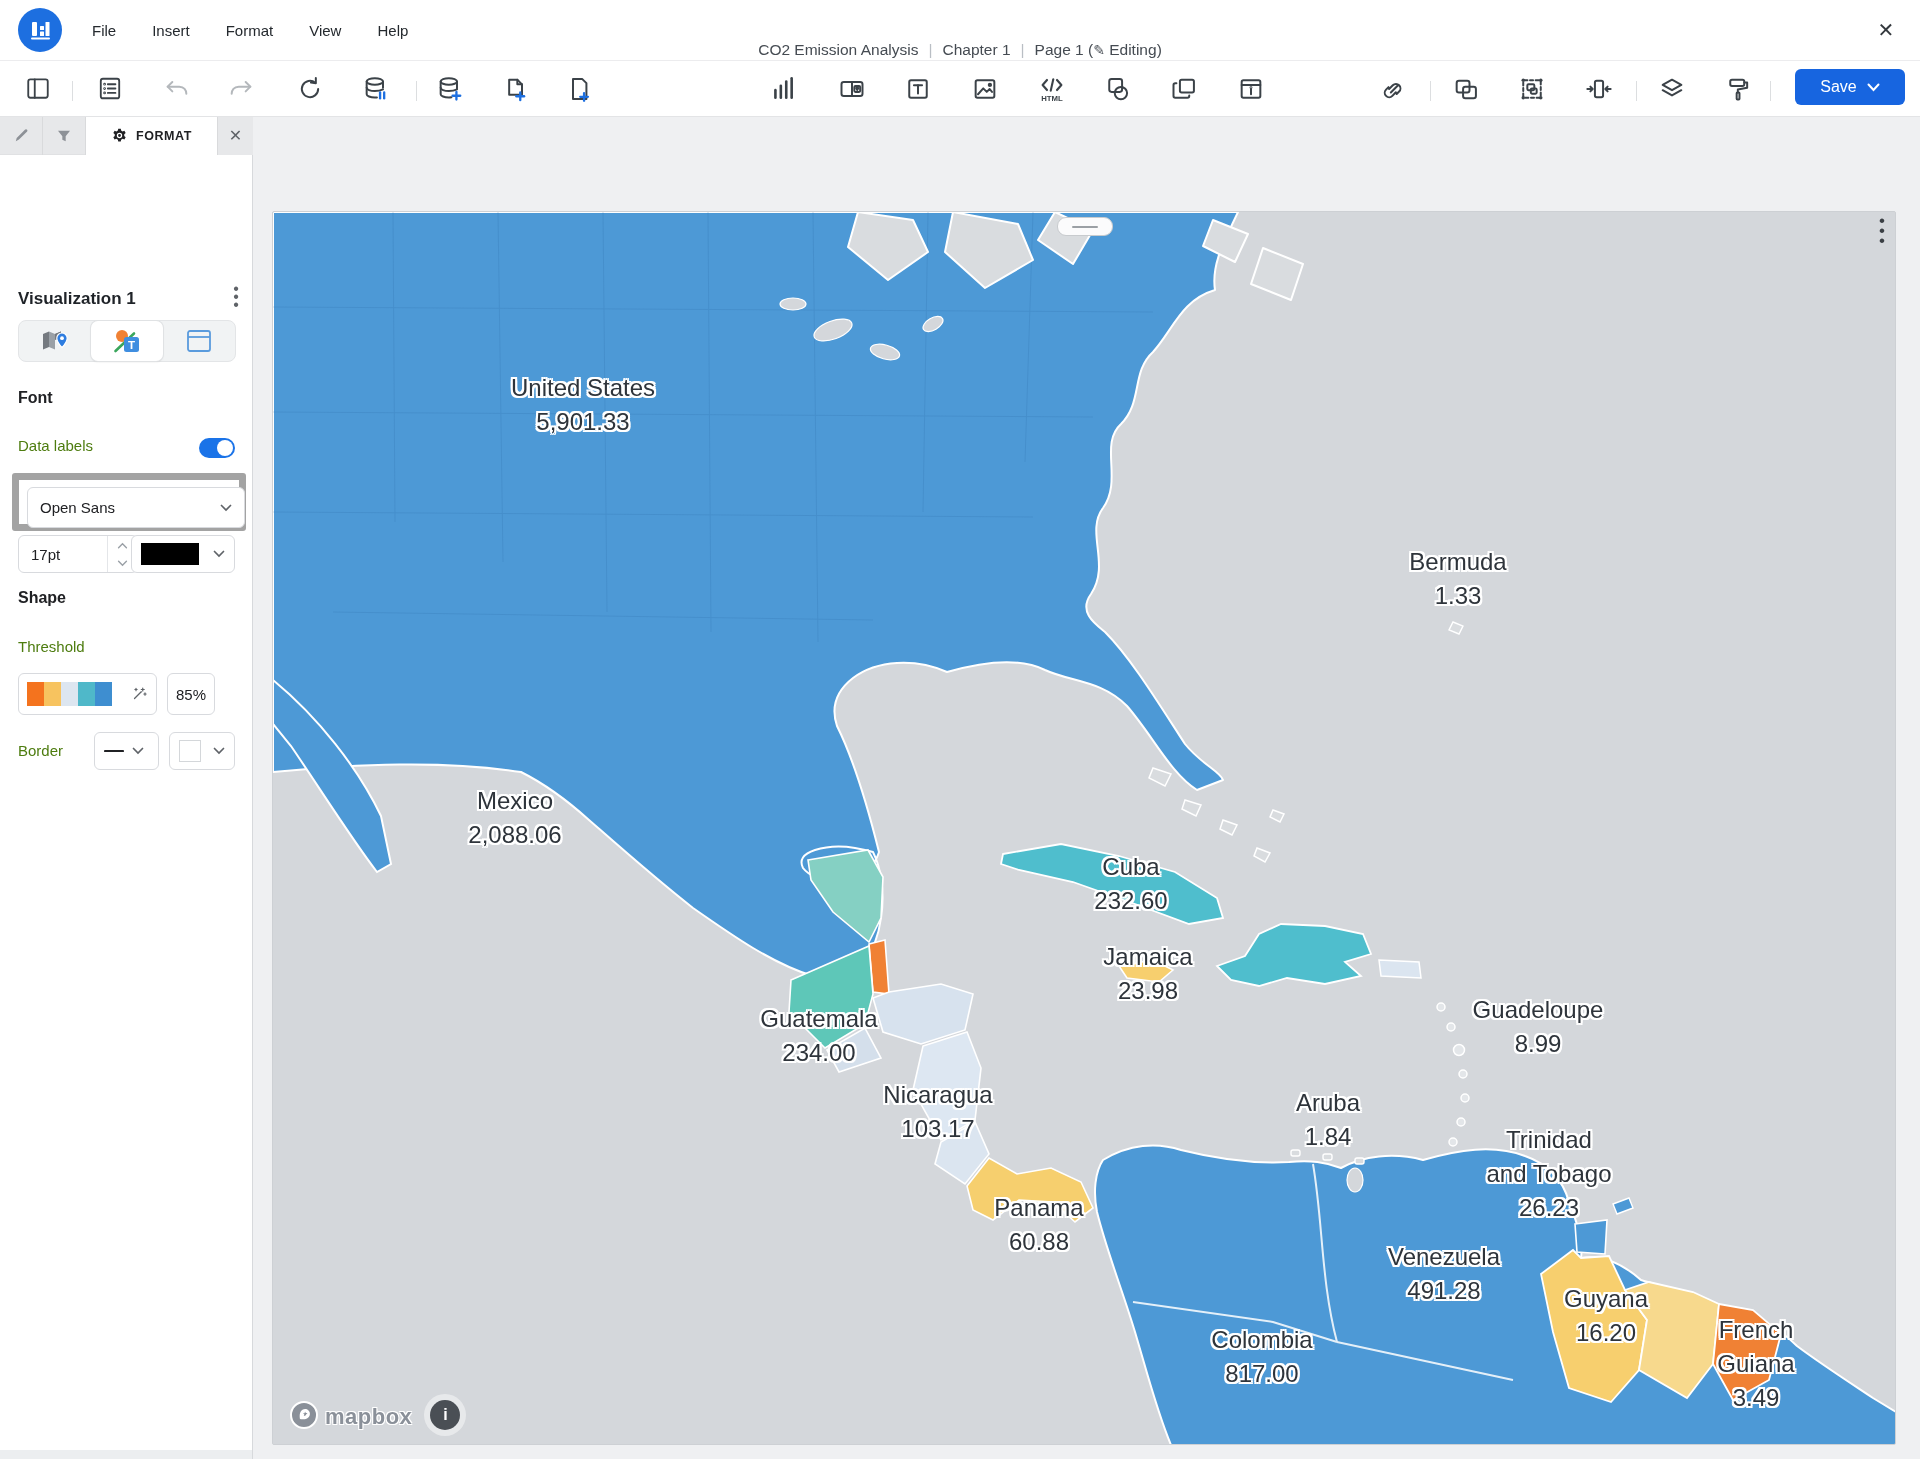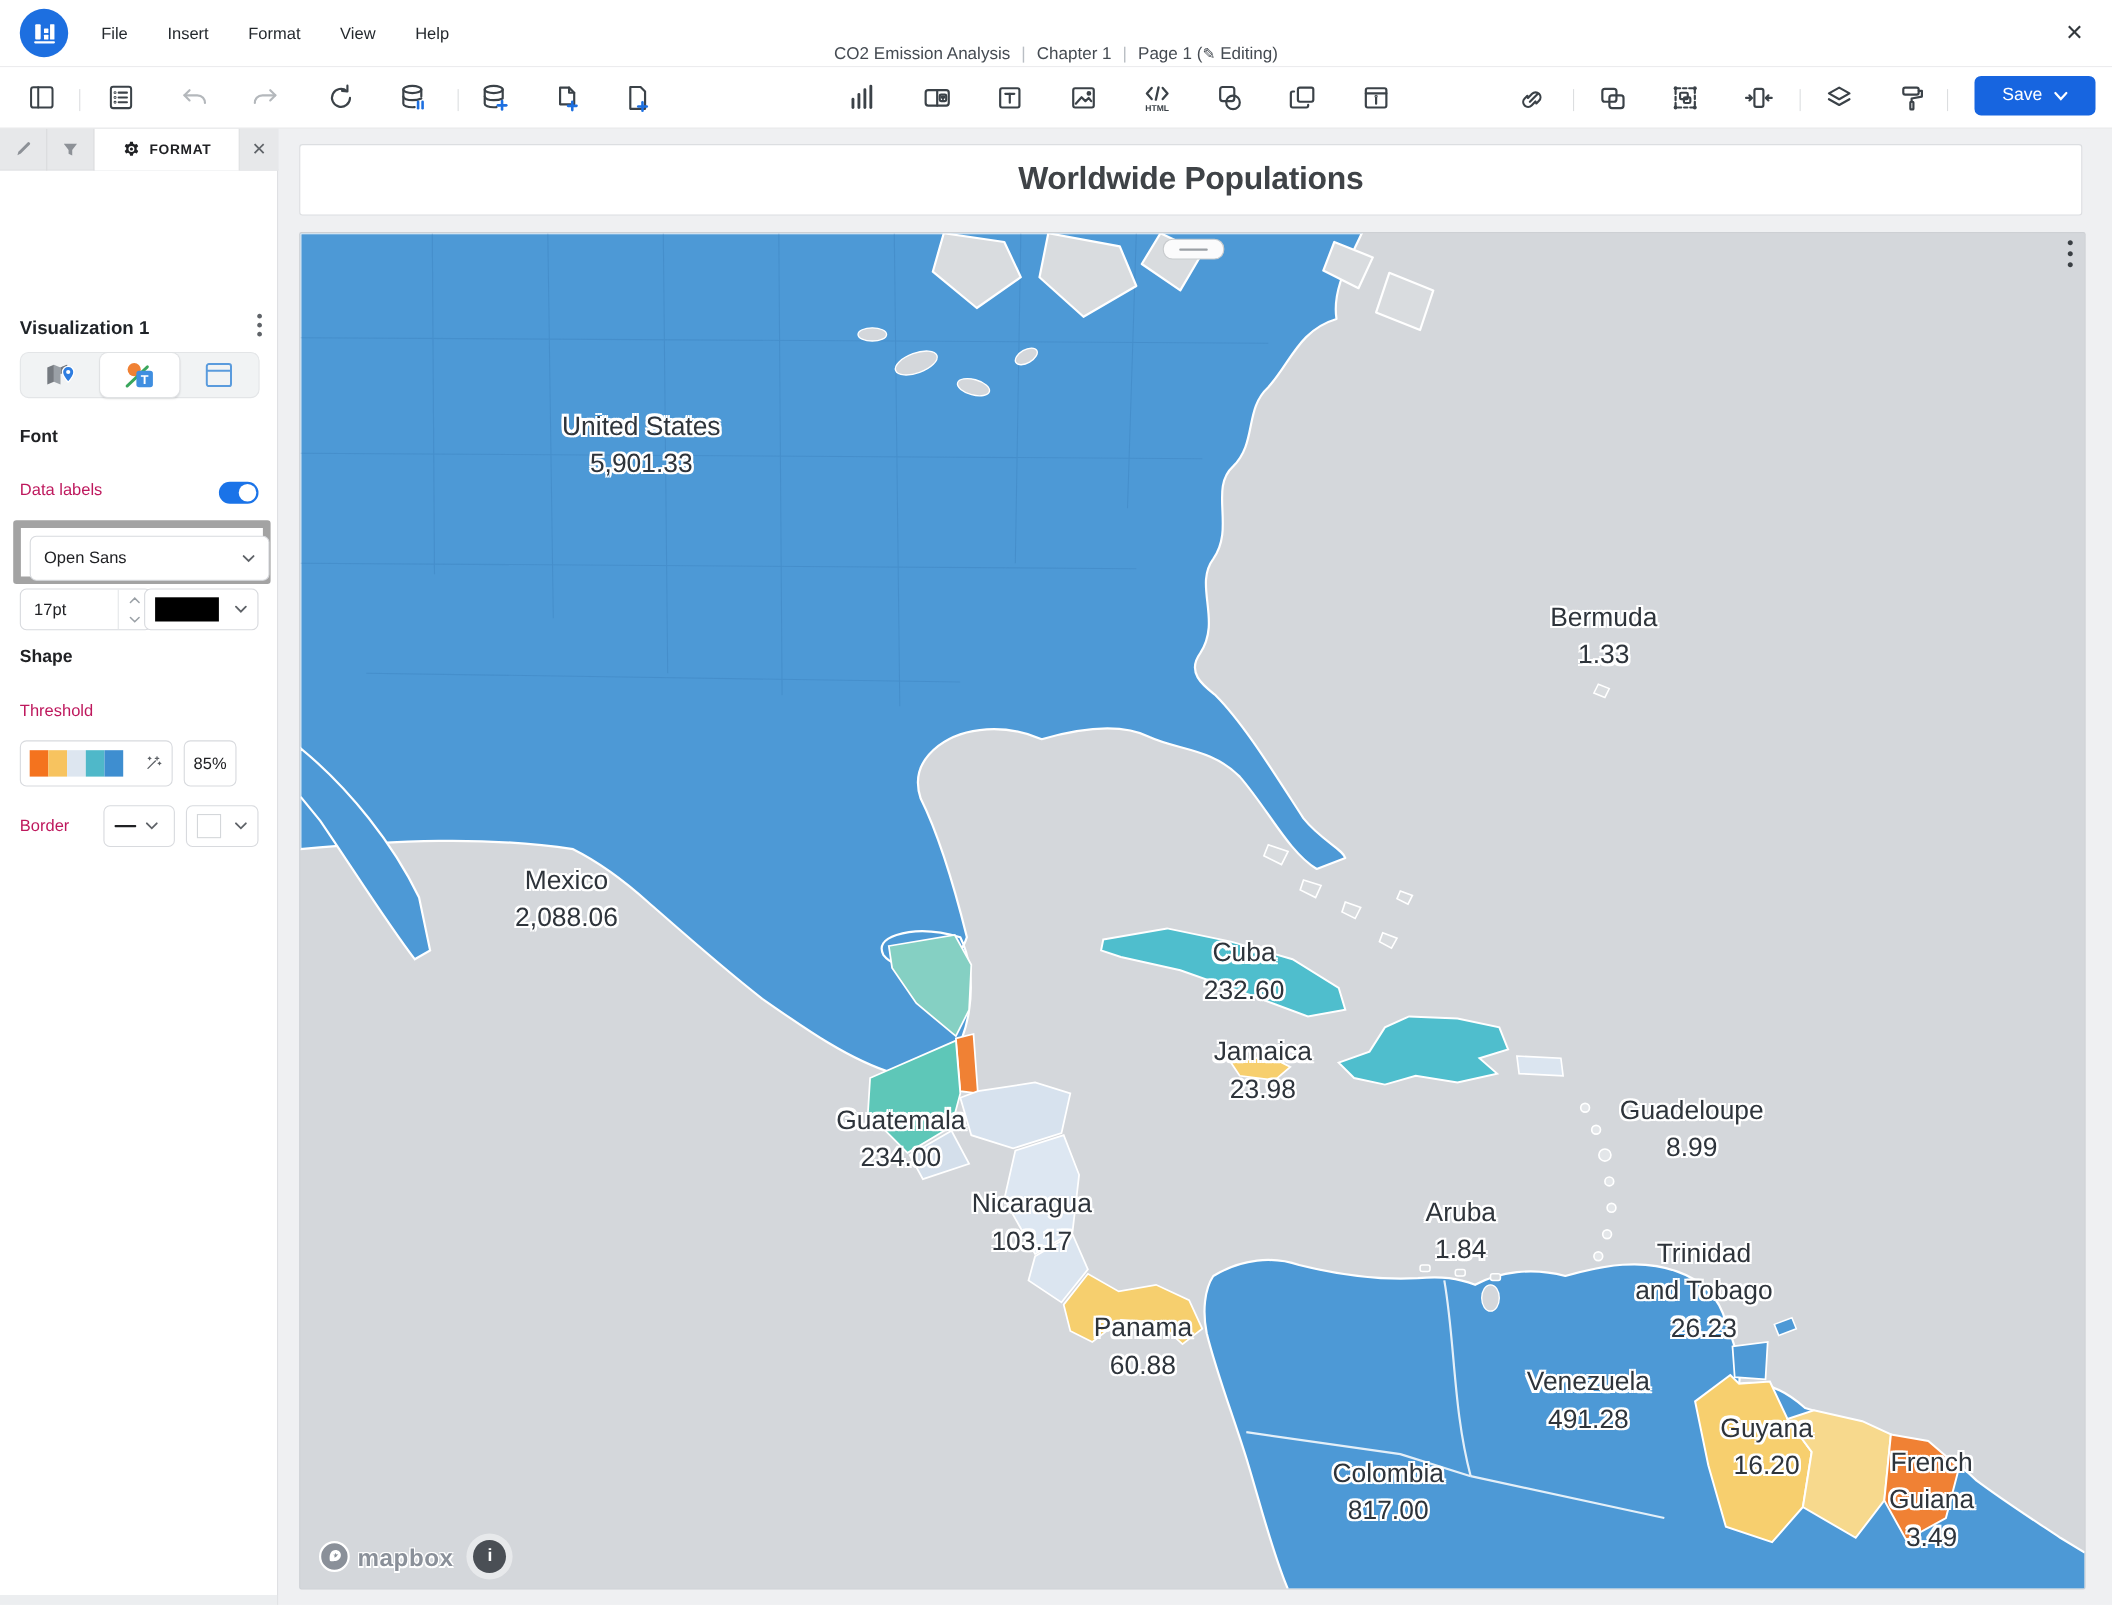--- a/index.html
+++ b/index.html
@@ -43,21 +43,21 @@
   #panel-close { margin-left:auto; width:35px; height:39px; display:flex; align-items:center;
     justify-content:center; color:#5f6368; background:#e7e8ea; }
   #viz-title { position:absolute; left:18px; top:172px; font-size:17px; font-weight:bold; color:#1f2328; }
   #viz-kebab { position:absolute; left:226px; top:168px; width:20px; height:24px; color:#5f6368;
     font-size:16px; letter-spacing:0; text-align:center; line-height:8px; }
   #segmented { position:absolute; left:18px; top:203px; width:218px; height:42px; background:#f1f3f4;
     border:1px solid #e3e5e7; border-radius:8px; display:flex; }
   .seg { flex:1; display:flex; align-items:center; justify-content:center; border-radius:7px; }
   .seg.active { background:#fff; box-shadow:0 0 0 1px #e0e2e4, 0 1px 2px rgba(0,0,0,.12); }
   .p-head { position:absolute; left:18px; font-size:16px; font-weight:bold; color:#202124; }
-  .p-label { position:absolute; left:18px; font-size:15px; color:#be185d; }
+  .p-label { position:absolute; left:18px; font-size:15px; color:#4d7c0f; }
   #dl-toggle { position:absolute; left:199px; top:321px; width:36px; height:20px; background:#1a73e8;
     border-radius:10px; }
   #dl-toggle .knob { position:absolute; right:2px; top:2px; width:16px; height:16px; background:#fff;
     border-radius:50%; }
   #font-annotation { position:absolute; left:12px; top:356px; width:234px; height:58px;
     border:7px solid #a3a3a3; border-radius:3px; }
   .dd { background:#fff; border:1px solid #d8dade; border-radius:6px; display:flex;
     align-items:center; font-size:15px; color:#202124; }
   #font-family-dd { position:absolute; left:8px; top:7px; width:218px; height:41px; padding:0 12px; }
   #font-family-dd .chev { margin-left:auto; }
@@ -463,23 +463,20 @@
     <div id="border-color-swatch"></div>
     <svg class="chev" width="12" height="8" viewBox="0 0 12 8">
         <path d="M1.5,1.5 L6,6 L10.5,1.5" stroke="#5f6368" stroke-width="1.7" fill="none" stroke-linecap="round"></path>
       </svg>
   </div>
 
   <div id="panel-footer"></div>
 </div>
 
 <div id="canvas">
-  <div id="title-card">
-    <span id="viz-page-title">Worldwide Populations</span>
-  </div>
 
   <div id="map-widget">
     <div id="map-handle">
         <div></div>
       </div>
     <div id="map-kebab">•<br>•<br>•</div>
 
     <svg id="map-svg" width="1624" height="1234" viewBox="0 0 1624 1234">
       <rect x="0" y="0" width="1624" height="1234" fill="#d4d7db"></rect>
 

